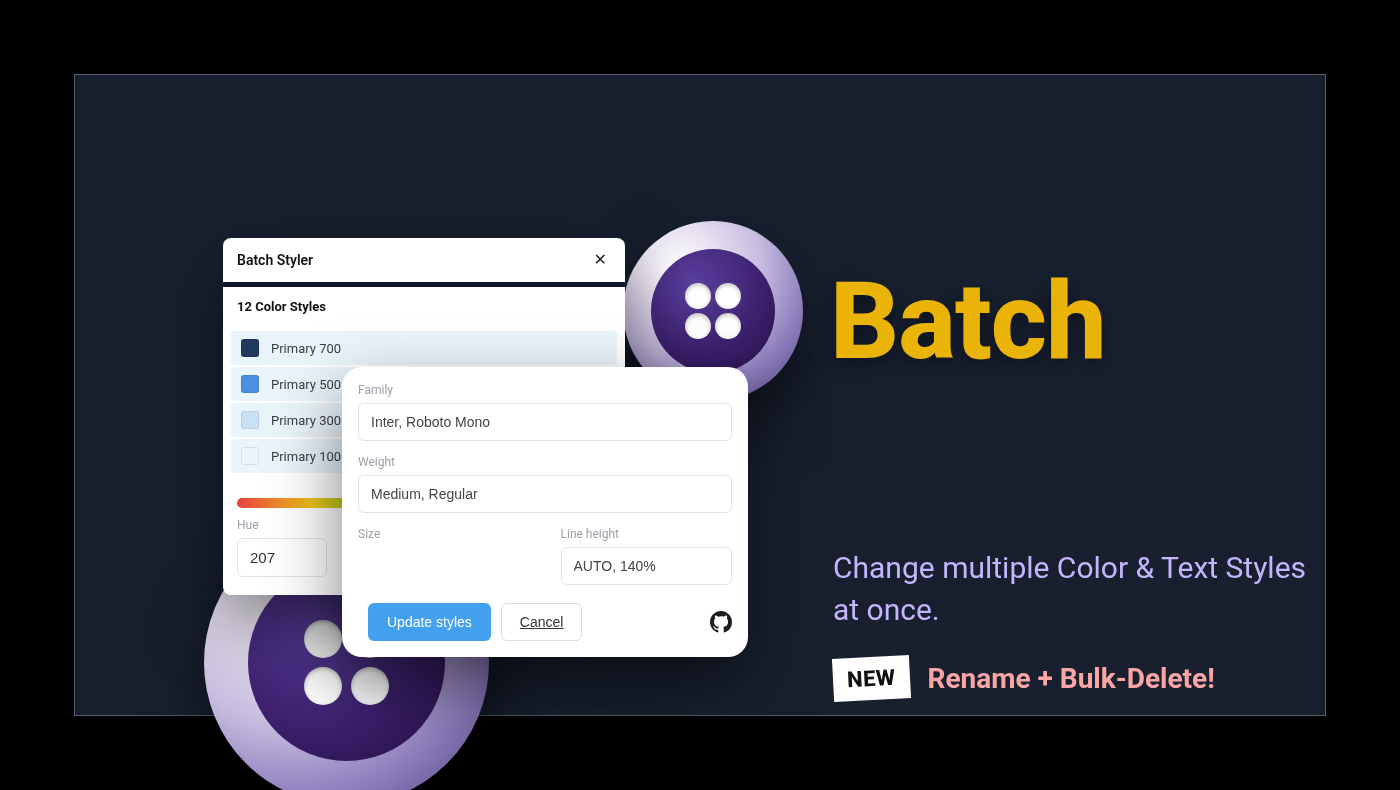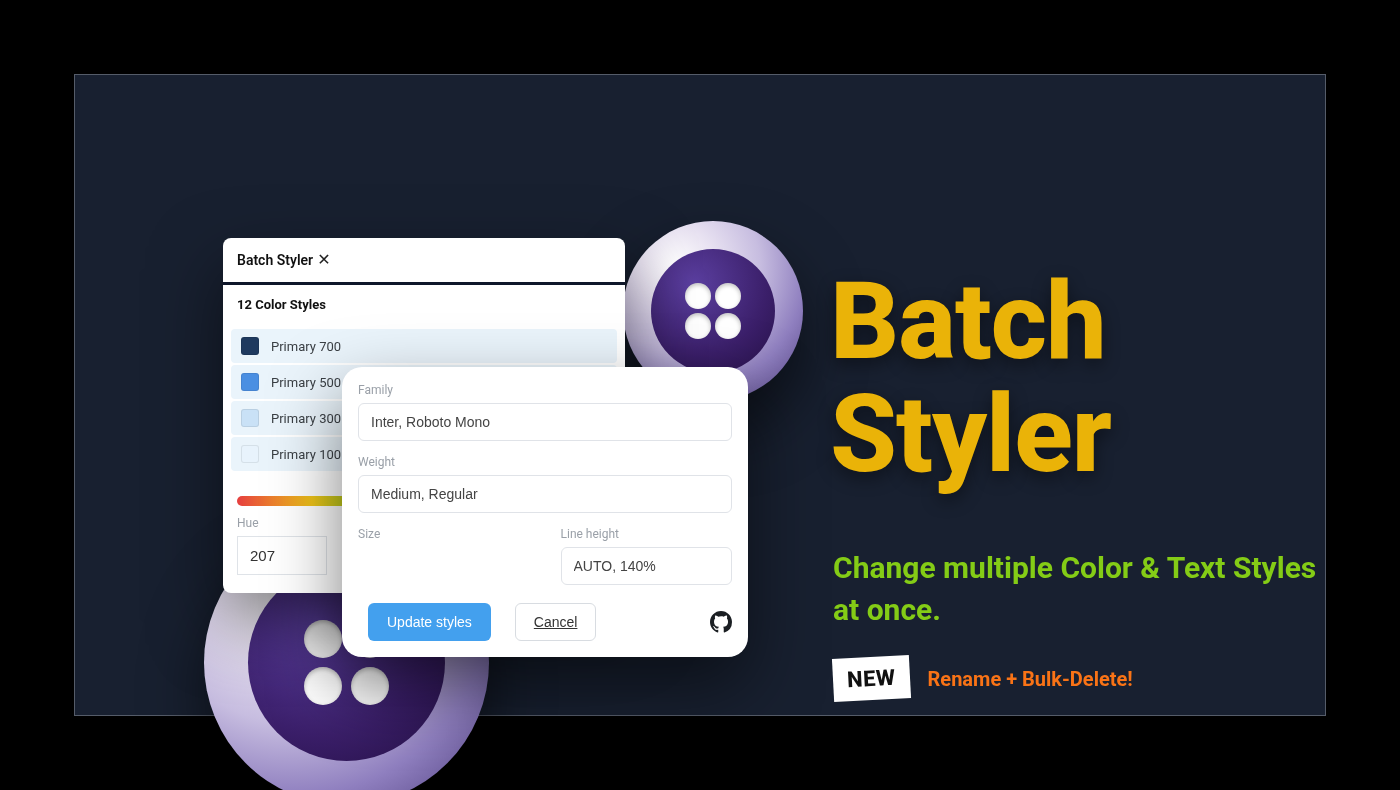--- a/index.html
+++ b/index.html
@@ -13,48 +13,48 @@
   .ring2 { position:absolute; border-radius:50%; background: radial-gradient(circle at 35% 28%, #5b3fa0 0%, #3b1f6a 60%, #251046 100%); }
   .deco-btn.top .ring2 { left:28px; top:28px; width:124px; height:124px; }
   .deco-btn.bottom .ring2 { left:44px; top:44px; width:197px; height:197px; }
   .holes { position:absolute; display:grid; grid-template-columns:1fr 1fr; grid-template-rows:1fr 1fr; gap: 8%; }
   .deco-btn.top .holes { left:62px; top:62px; width:56px; height:56px; }
   .deco-btn.bottom .holes { left:100px; top:100px; width:85px; height:85px; gap:10%; }
   .hole { background:#fff; border-radius:50%; box-shadow: inset 0 2px 4px rgba(0,0,0,0.25); }
 
   
   .title { position:absolute; left:755px; top:190px; color:#eab308; font-weight:800; font-size:108px; line-height:1.05; letter-spacing:-1px; text-shadow: 0 6px 18px rgba(0,0,0,0.45);}
-  .subtitle { position:absolute; left:758px; top:472px; color:#84cc16; font-size:30px; line-height:1.4; font-weight:700; width:500px;}
+  .subtitle { position:absolute; left:758px; top:472px; color:#c4b5fd; font-size:30px; line-height:1.4; font-weight:400; width:500px;}
   .new-row { position:absolute; left:758px; top:582px; display:flex; align-items:center; gap:18px; }
   .new-badge { background:#fff; color:#111; font-weight:800; font-size:22px; padding:9px 14px; transform: rotate(-3deg); letter-spacing:0.5px;}
-  .new-text { color:#f97316; font-weight:700; font-size:20px; }
+  .new-text { color:#fca5a5; font-weight:700; font-size:28px; }
 
   
   .panel1 { position:absolute; left:148px; top:163px; width:402px; background:#fff; border-radius:8px; box-shadow: 0 30px 70px rgba(0,0,0,0.5); }
-  .panel1 .hdr { display:flex; align-items:center; justify-content:flex-start; padding:12px 14px; border-bottom:3px solid #0f172a; }
+  .panel1 .hdr { display:flex; align-items:center; justify-content:space-between; padding:12px 14px; border-bottom:5px solid #0f172a; }
   .panel1 .hdr-title { font-size:14px; font-weight:600; color:#111; }
   .panel1 .close { font-size:16px; color:#222; font-weight:400; cursor:pointer; line-height:1; padding:2px 4px;}
   .panel1 .section-title { font-size:13px; font-weight:700; color:#111; padding:12px 14px 8px; }
   .style-list { padding: 9px 8px; }
   .style-item { display:flex; align-items:center; gap:12px; padding:8px 10px; border-radius:4px; margin-bottom:2px; background:#eaf4fb; }
   .swatch { width:18px; height:18px; border-radius:3px; border:1px solid rgba(0,0,0,0.08); flex:0 0 auto;}
   .style-label { font-size:13px; color:#3a3f44; }
   .hue-slider { margin: 14px 14px 0; height:10px; border-radius:10px; background: linear-gradient(90deg, #e63f3f 0%, #f0c419 20%, #7ed321 40%, #2ecc71 55%, #1fbfd8 70%, #2f7de1 85%, #8e44ad 95%, #d53fa5 100%); position:relative;}
   .hue-thumb { position:absolute; top:-4px; width:18px; height:18px; border-radius:50%; background:#fff; border:2px solid #2f7de1; box-shadow:0 1px 3px rgba(0,0,0,0.3); }
   .hue-row { display:flex; flex-direction:column; padding: 10px 14px 18px; }
   .small-label { font-size:12px; color:#9aa0a8; margin-bottom:6px;}
-  .hue-input { width:90px; border:1px solid #dfe3e8; border-radius:0; padding:10px 12px; font-size:15px; color:#333; background:#fff;}
+  .hue-input { width:90px; border:1px solid #dfe3e8; border-radius:6px; padding:10px 12px; font-size:15px; color:#333; background:#fff;}
 
   
   .panel2 { position:absolute; left:267px; top:292px; width:406px; background:#fff; border-radius:20px; box-shadow: 0 30px 70px rgba(0,0,0,0.5); padding: 16px 16px 16px; }
   .field { margin-bottom:14px; }
   .text-input { width:100%; border:1px solid #e0e3e8; border-radius:6px; padding:10px 12px; font-size:14px; color:#444; background:#fff; }
   .row-2 { display:flex; gap:31px; }
   .row-2 > .field { flex:1; margin-bottom:0;}
-  .btn-row { display:flex; align-items:center; gap:24px; margin-top:18px;padding-left:10px; }
+  .btn-row { display:flex; align-items:center; gap:10px; margin-top:18px;padding-left:10px; }
   .btn { border-radius:6px; padding:10px 18px; font-size:14px; font-weight:500; cursor:pointer; border:1px solid transparent; }
   .btn-primary { background:#43a0ee; color:#fff; }
   .btn-secondary { background:#fff; color:#333; border:1px solid #d8dce1;text-decoration:underline; }
   .gh { margin-left:auto; width:22px; height:22px; }
 </style>
 </head>
 <body>
 
 <div class="frame">
 
@@ -74,21 +74,20 @@
     <div class="holes">
         <div class="hole"></div>
         <div class="hole"></div>
         <div class="hole"></div>
         <div class="hole"></div>
       </div>
   </div>
 
   <div class="title">
     <div>Batch</div>
-    <div>Styler</div>
   </div>
   <div class="subtitle">Change multiple Color &amp; Text Styles at once.</div>
   <div class="new-row">
     <div class="new-badge">NEW</div>
     <div class="new-text">Rename + Bulk-Delete!</div>
   </div>
 
   <div class="panel1">
     <div class="hdr">
       <div class="hdr-title">Batch Styler</div>

